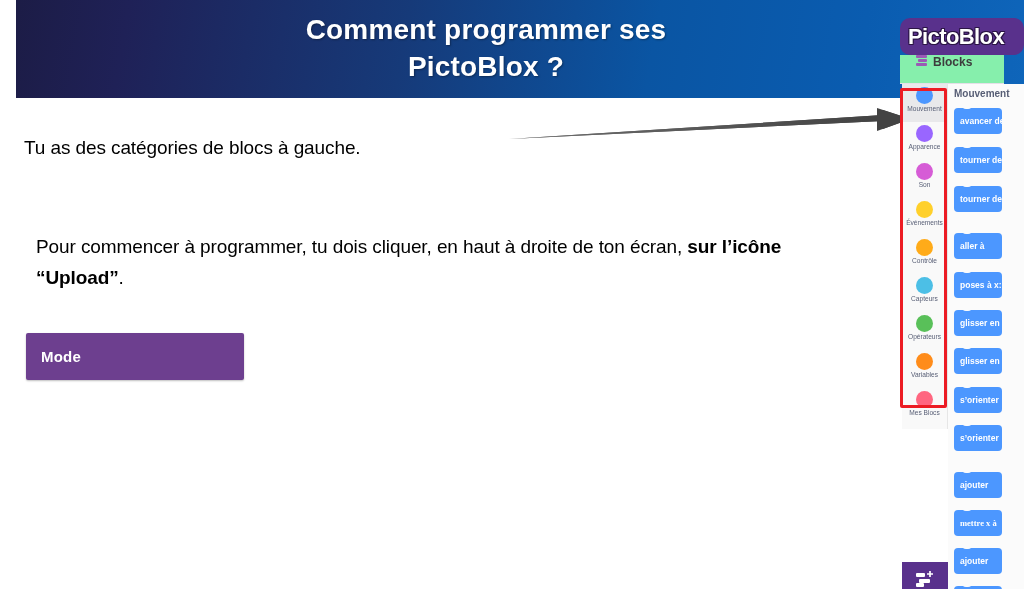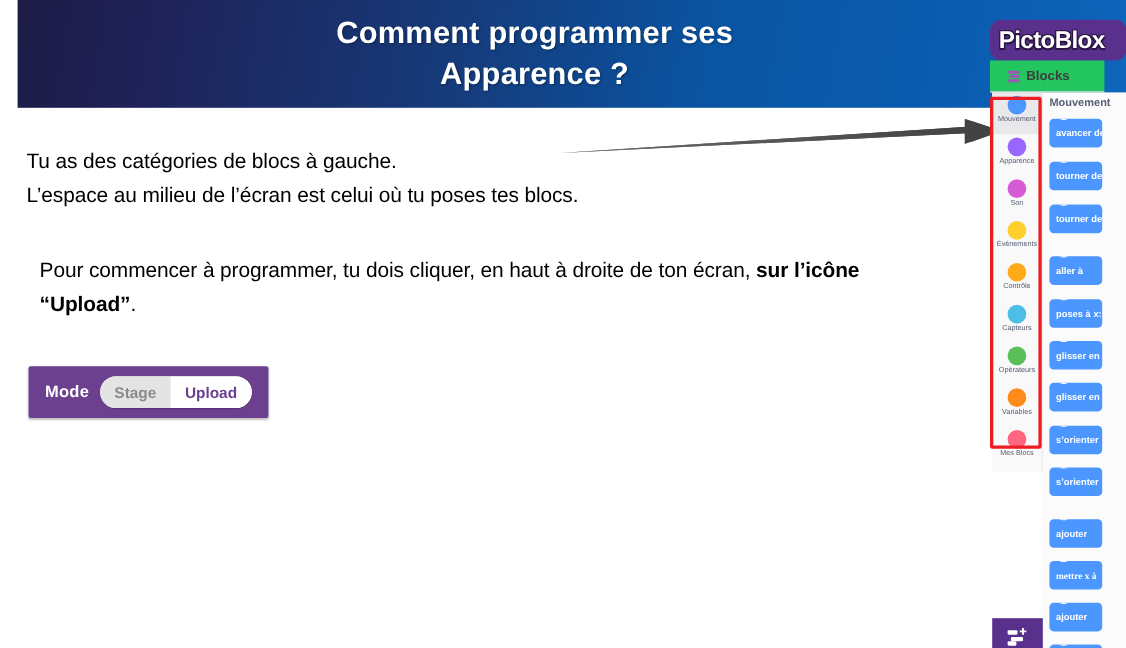--- a/index.html
+++ b/index.html
@@ -119,24 +119,24 @@
     font-weight: bold;
     color: #ffffff;
     letter-spacing: -0.6px;
     white-space: nowrap;
     text-shadow: -1px -1px 0 #2b1545, 1px -1px 0 #2b1545, -1px 1px 0 #2b1545, 1px 1px 0 #2b1545;
   }
   #blocks-tab {
     position: absolute;
     left: 0; top: 37px;
     width: 104px; height: 29px;
-    background: #22c55e;
+    background: #86efac;
     border-bottom: 1px solid #e4e0e8;
     display: flex;
-    align-items: center;
+    align-items: flex-start;
     padding-left: 16px;
     box-sizing: border-box;
   }
   #blocks-tab-icon { margin-right: 5px; display: flex; }
   #blocks-tab-label {
     font-size: 12px;
     font-weight: bold;
     color: #3d3d3d;
   }
 
@@ -245,51 +245,46 @@
   }
 </style>
 </head>
 <body>
 
 <div id="slide">
 
   <div id="header-banner">
     <div id="header-title">
       <span>Comment programmer ses</span>
-      <span class="line2">Apparence ?</span>
+      <span class="line2">PictoBlox ?</span>
     </div>
   </div>
 
   <div class="body-par" id="par-1">
     <div>Tu as des catégories de blocs à gauche.</div>
-    <div>L’espace au milieu de l’écran est celui où tu poses tes blocs.</div>
   </div>
 
   <div class="body-par" id="par-2">
     <span>Pour commencer à programmer, tu dois cliquer, en haut à droite de ton écran, </span><b>sur l’icône “Upload”</b><span>.</span>
   </div>
 
   <svg id="pointer-arrow" viewBox="0 0 410 42">
     <defs>
       <linearGradient id="arrGrad" x1="0" y1="0" x2="1" y2="0">
         <stop offset="0" stop-color="#6e6e6e"></stop>
         <stop offset="1" stop-color="#3f3f3f"></stop>
       </linearGradient>
     </defs>
     <path d="M 4,31 L 378,7 L 378,13 Z" fill="url(#arrGrad)"></path>
     <path d="M 4,31 L 378,7 L 378,2 L 405,11 L 378,21 L 378,13 Z" fill="url(#arrGrad)"></path>
     <polygon points="372,0 406,11 372,23" fill="#434343"></polygon>
   </svg>
 
   <div id="mode-widget" style="background: rgb(109, 63, 143);">
     <span id="mode-label">Mode</span>
-    <div id="mode-toggle">
-      <div class="mode-seg" id="mode-seg-stage">Stage</div>
-      <div class="mode-seg" id="mode-seg-upload">Upload</div>
-    </div>
   </div>
 
   <div id="app-panel">
 
     <div id="app-titlebar" style="background: rgb(89, 49, 140); border-radius: 10px;">
       <div id="app-logo">PictoBlox</div>
     </div>
 
     <div id="blocks-tab">
       <span id="blocks-tab-icon">

